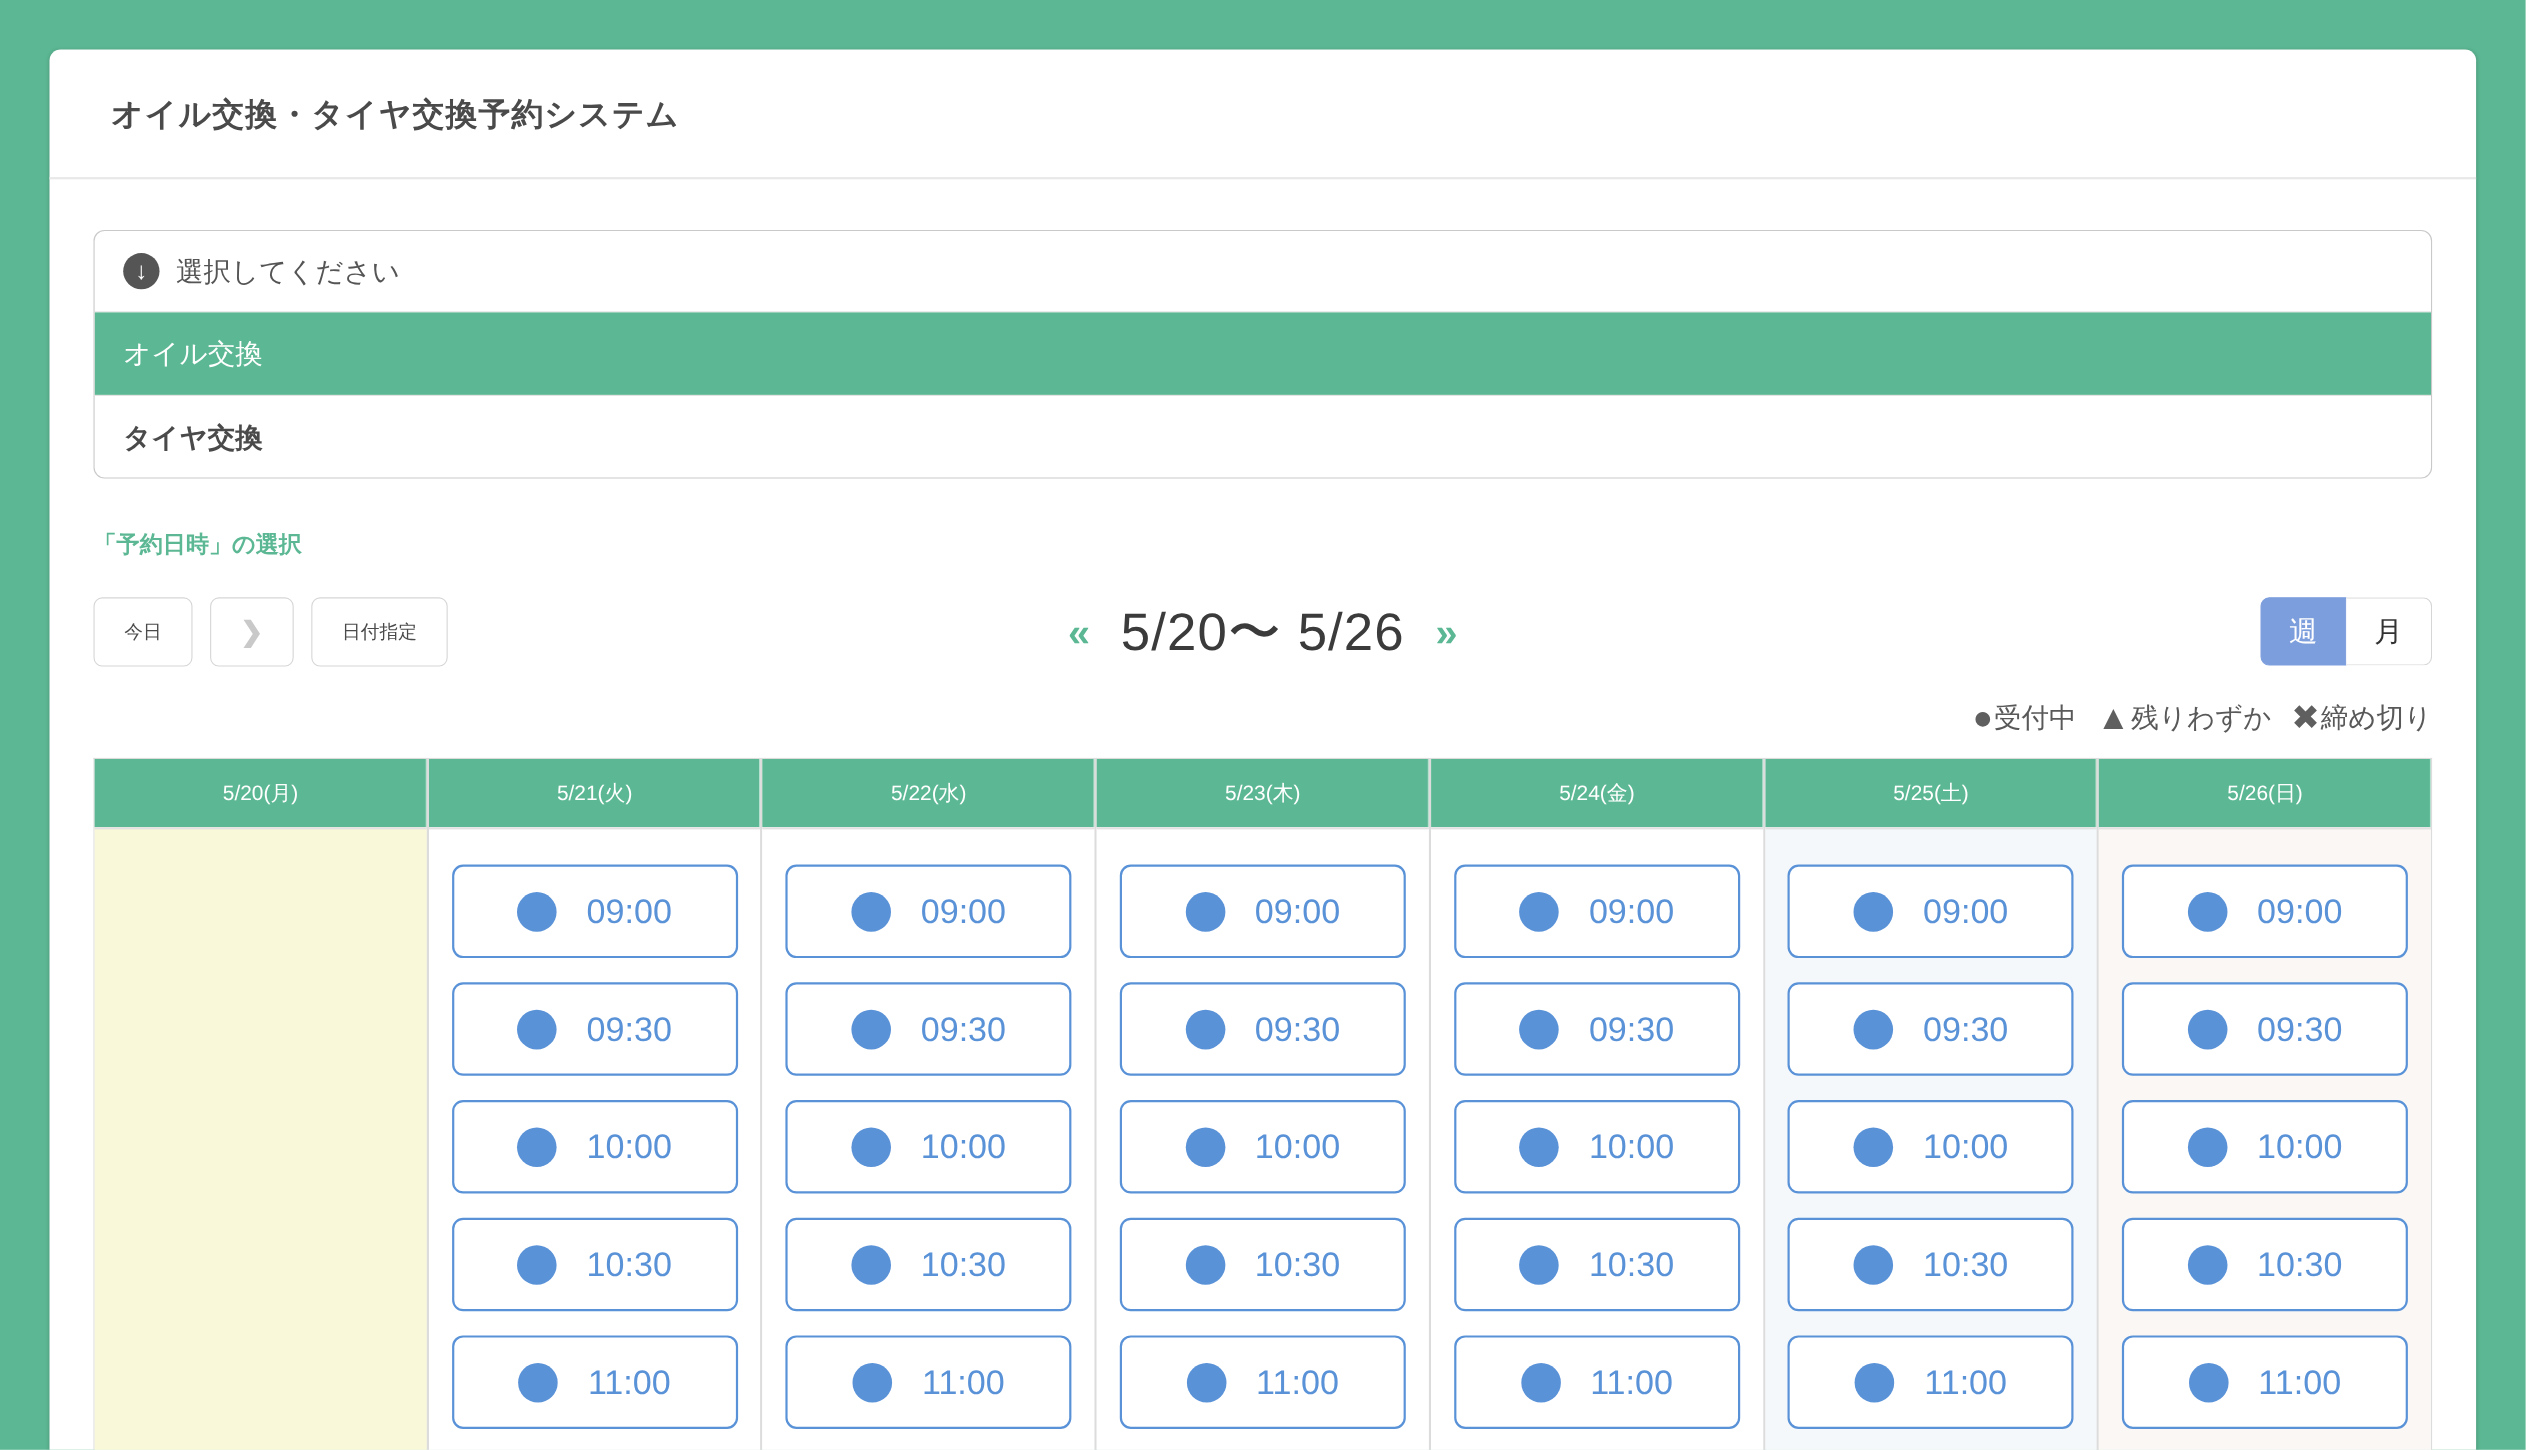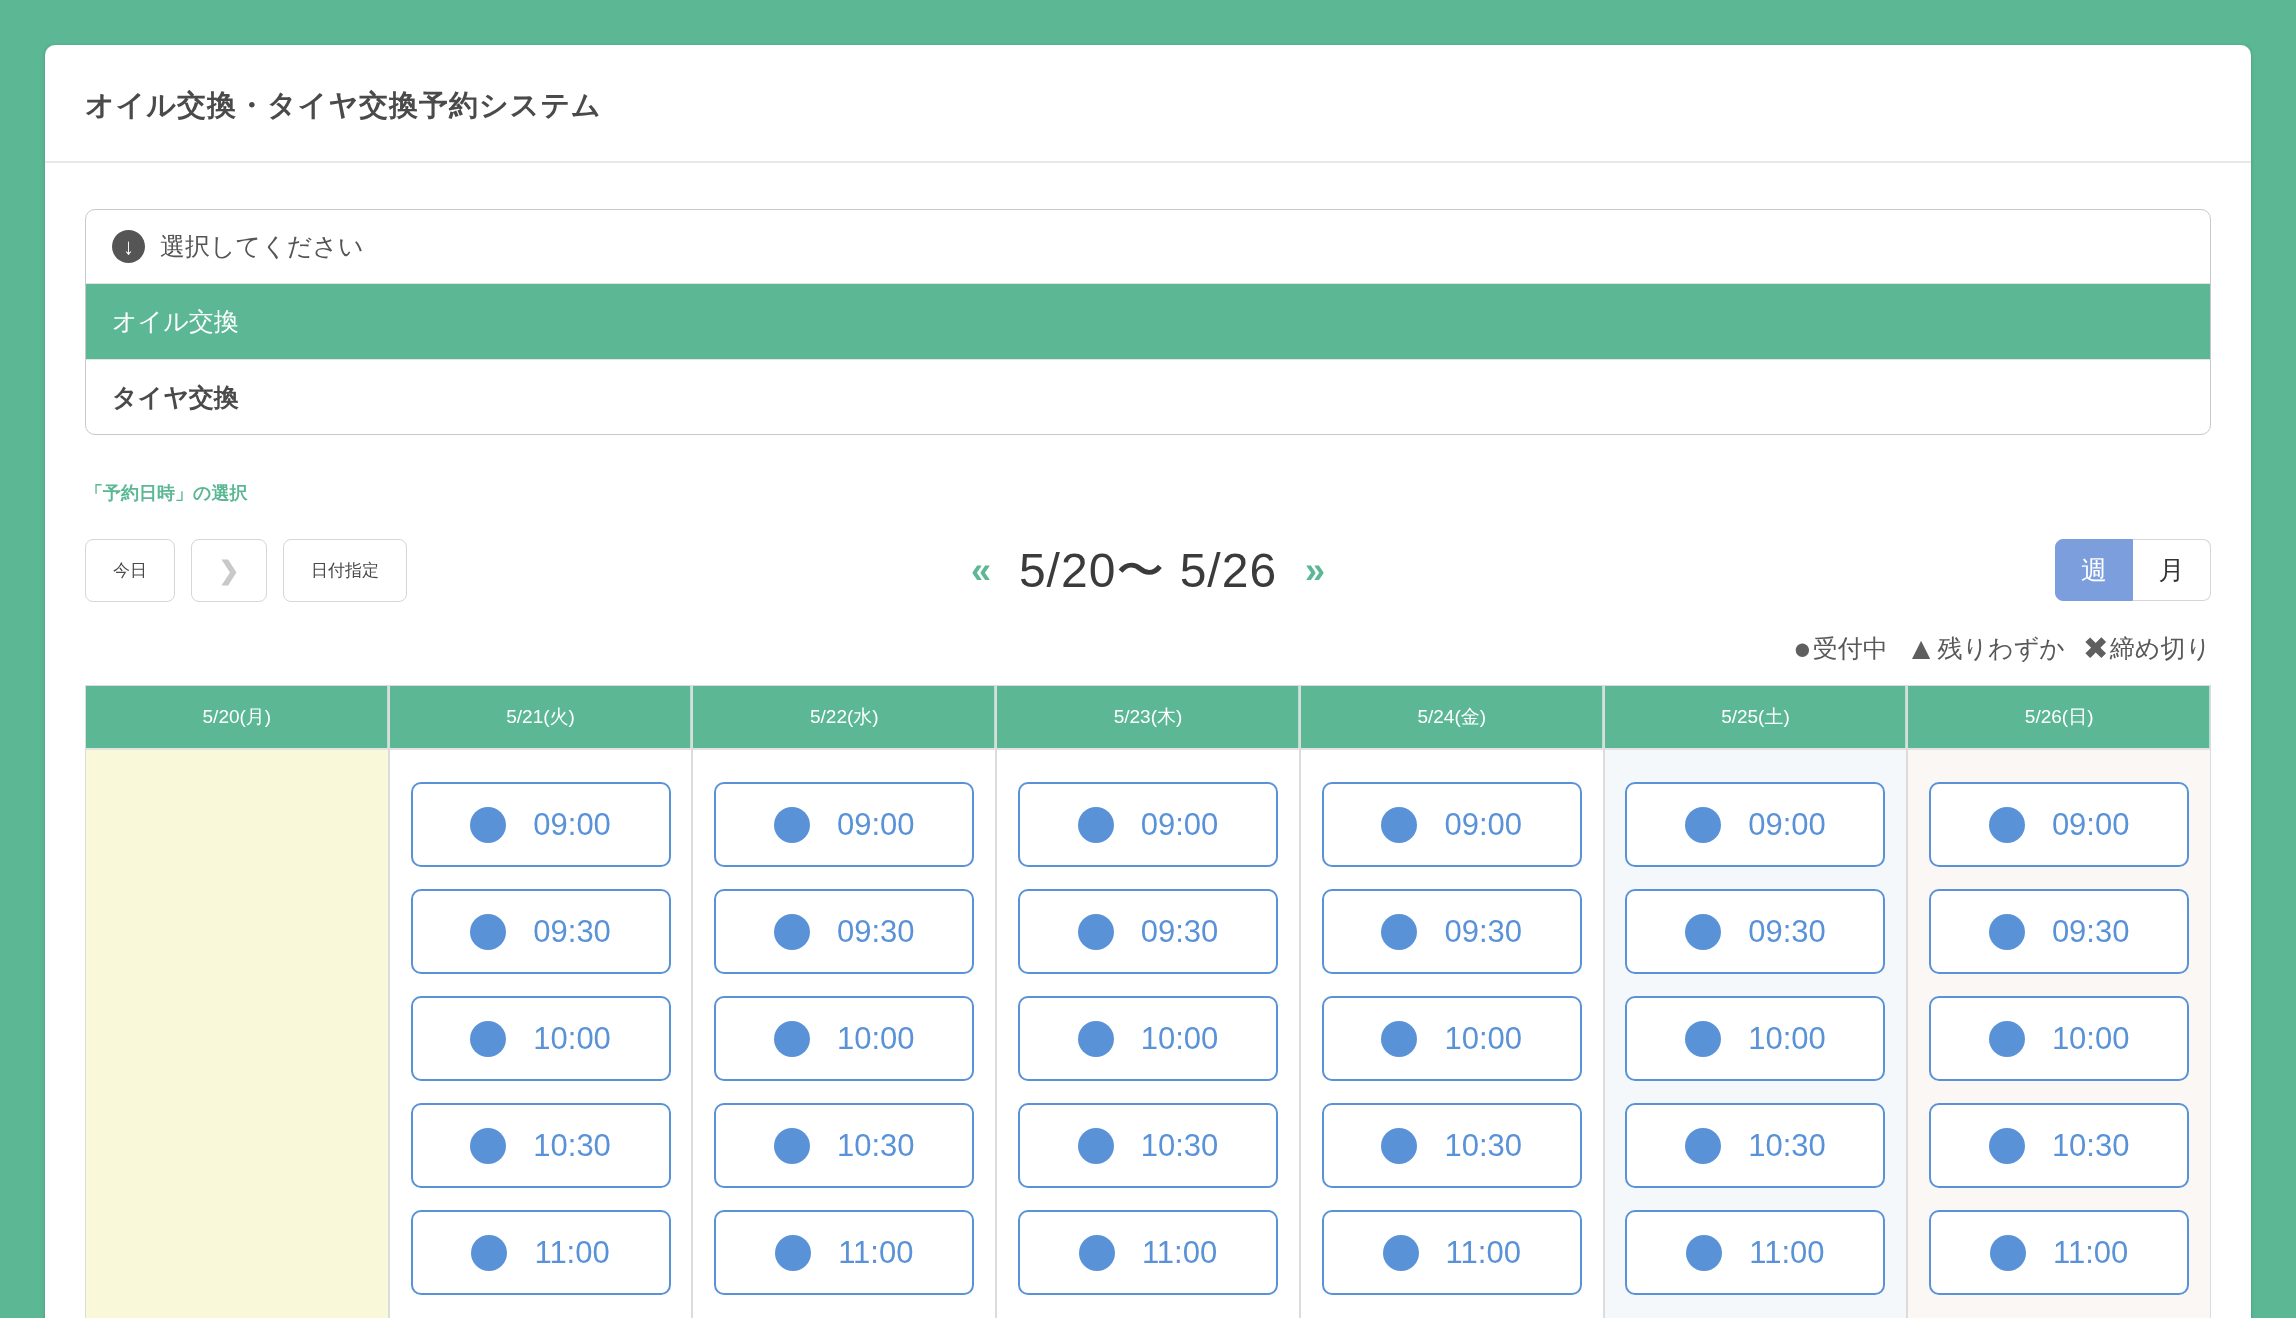--- a/index.html
+++ b/index.html
@@ -9,21 +9,21 @@
     font-family: "Liberation Sans", sans-serif;
     position: relative;
   }
   .card {
     position: absolute; left: 45px; top: 45px;
     width: 2206px; height: 1400px;
     background: #ffffff; border-radius: 10px;
     box-shadow: 0 1px 4px rgba(0,0,0,.18);
   }
   .card-header { padding: 40px 40px 36px; border-bottom: 2px solid #e8e8e8; }
-  .page-title { font-size: 29px; line-height: 40px; font-weight: bold; color: #4a4a4a; letter-spacing: 1px; }
+  .page-title { font-size: 29px; line-height: 40px; font-weight: bold; color: #4a4a4a; letter-spacing: 1px; margin-left: 16px; }
   .card-body { padding: 46px 40px 0; }
 
   
   .select-box { border: 1px solid #c9c9c9; border-radius: 10px; overflow: hidden; background: #fff; }
   .select-header {
     height: 74px; display: flex; align-items: center; gap: 15px;
     padding: 0 26px; color: #555; font-size: 25px;
     border-bottom: 1px solid #e3e3e3; cursor: pointer;
   }
   .circle-down {
@@ -31,21 +31,21 @@
     display: flex; align-items: center; justify-content: center;
     font-size: 22px; font-weight: bold; flex: 0 0 auto;
   }
   .select-option {
     height: 75px; display: flex; align-items: center;
     padding: 0 26px; font-size: 25px; color: #4a4a4a; cursor: pointer;
   }
   .select-option + .select-option { border-top: 1px solid #e3e3e3; font-weight: bold; }
   .select-option.selected { background: #5cb894; color: #ffffff; border-top: none; }
 
-  .section-heading { margin-top: 46px; color: #5cb894; font-size: 18px; font-weight: bold; }
+  .section-heading { margin-top: 46px; color: #5cb894; font-size: 21px; font-weight: bold; }
 
   
   .toolbar { margin-top: 34px; position: relative; height: 63px; }
   .toolbar-left { position: absolute; left: 0; top: 0; display: flex; gap: 16px; }
   .btn {
     height: 63px; background: #fff; border: 1px solid #d6d6d6; border-radius: 8px;
     font-size: 17px; color: #4a4a4a; padding: 0 27px;
     display: flex; align-items: center; justify-content: center; cursor: pointer;
   }
   .btn-arrow { width: 76px; padding: 0; color: #c9c9c9; font-size: 25px; font-weight: bold; }

